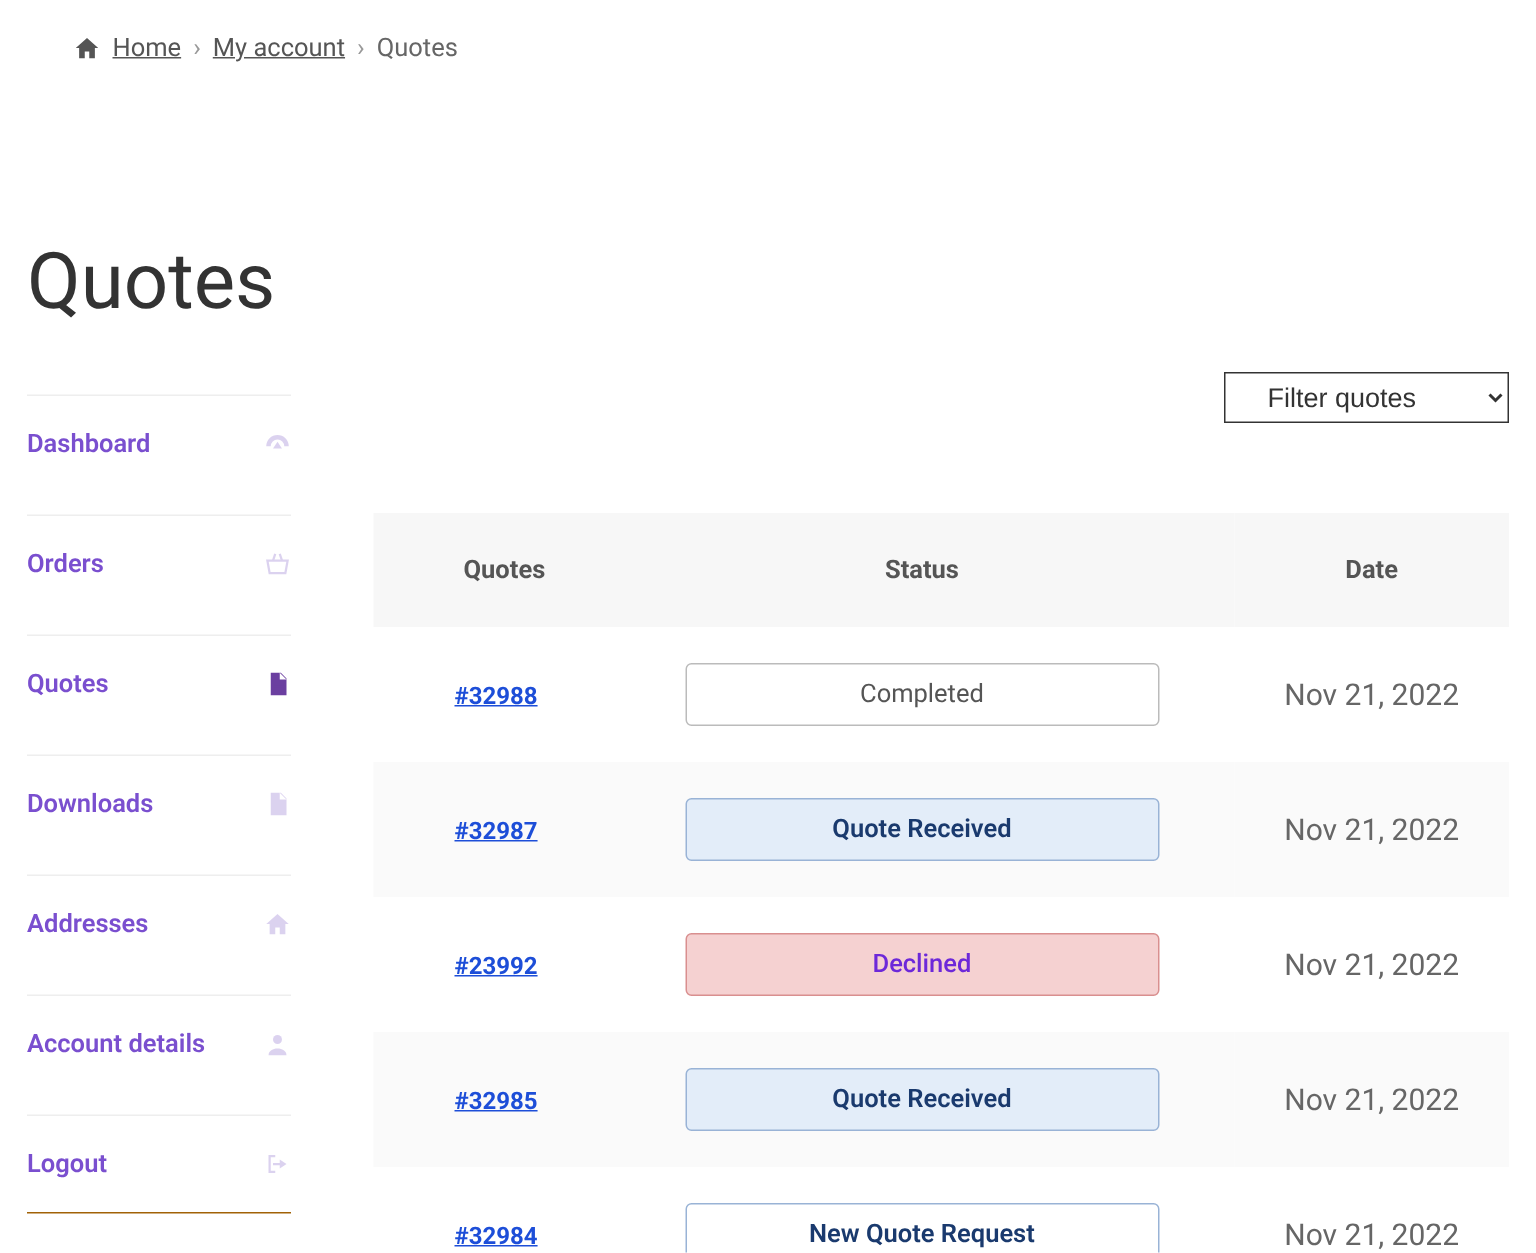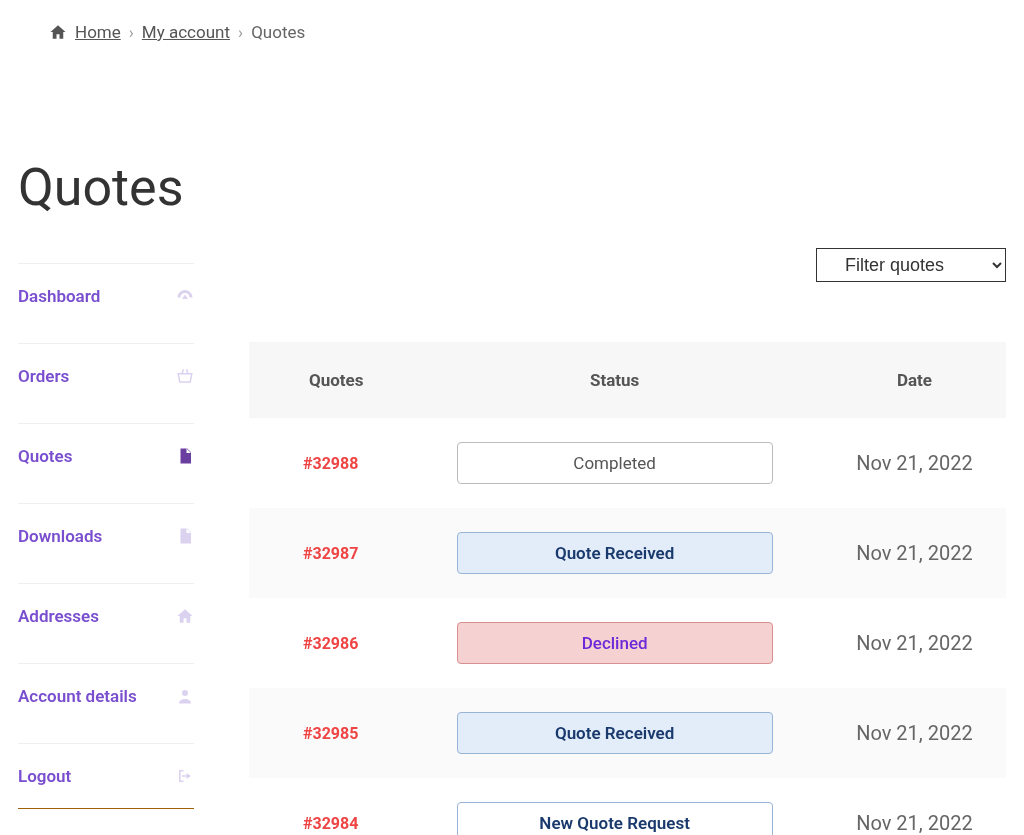--- a/index.html
+++ b/index.html
@@ -100,21 +100,22 @@
   }
   .quotes-table thead th:first-child { text-align: left; padding-left: 60px; }
   .quotes-table tbody tr:nth-child(even) td { background: #fafafa; }
   .quotes-table td {
     padding: 24px 20px;
     text-align: center;
     color: #666;
   }
   .quotes-table td:first-child { text-align: left; padding-left: 54px; }
   .quote-link {
-    color: #ef4444;
+    color: #1d4ed8;
+    text-decoration: underline;
     font-weight: 700;
     cursor: pointer;
     font-size: 16px;
   }
   .status-pill {
     display: inline-block;
     width: 316px;
     padding: 10px 0;
     border-radius: 4px;
     text-align: center;
@@ -248,21 +249,21 @@
             <td><a class="quote-link">#32988</a></td>
             <td><span class="status-pill status-completed">Completed</span></td>
             <td class="date-cell">Nov 21, 2022</td>
           </tr>
           <tr>
             <td><a class="quote-link">#32987</a></td>
             <td><span class="status-pill status-received">Quote Received</span></td>
             <td class="date-cell">Nov 21, 2022</td>
           </tr>
           <tr>
-            <td><a class="quote-link">#32986</a></td>
+            <td><a class="quote-link">#23992</a></td>
             <td><span class="status-pill status-declined">Declined</span></td>
             <td class="date-cell">Nov 21, 2022</td>
           </tr>
           <tr>
             <td><a class="quote-link">#32985</a></td>
             <td><span class="status-pill status-received">Quote Received</span></td>
             <td class="date-cell">Nov 21, 2022</td>
           </tr>
           <tr>
             <td><a class="quote-link">#32984</a></td>

